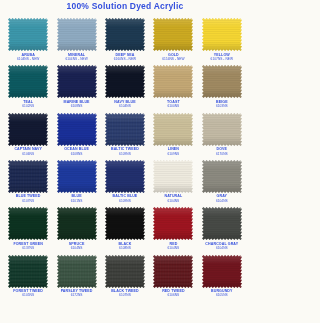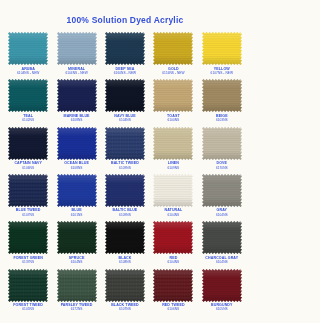--- a/index.html
+++ b/index.html
@@ -14,21 +14,21 @@
     width:250px;height:323px;
     background:#fbfaf5;
     box-sizing:border-box;
   }
   .title{
     text-align:center;
     color:#3550dd;
     font-size:8.5px;
     font-weight:bold;
     letter-spacing:.2px;
-    padding-top:15px;
+    padding-top:1px;
     padding-bottom:4px;
     line-height:10px;
   }
   .grid{
     display:grid;
     grid-template-columns:repeat(5,1fr);
     gap:0px 0px;
     padding:0 4px;
   }
   .cell{

